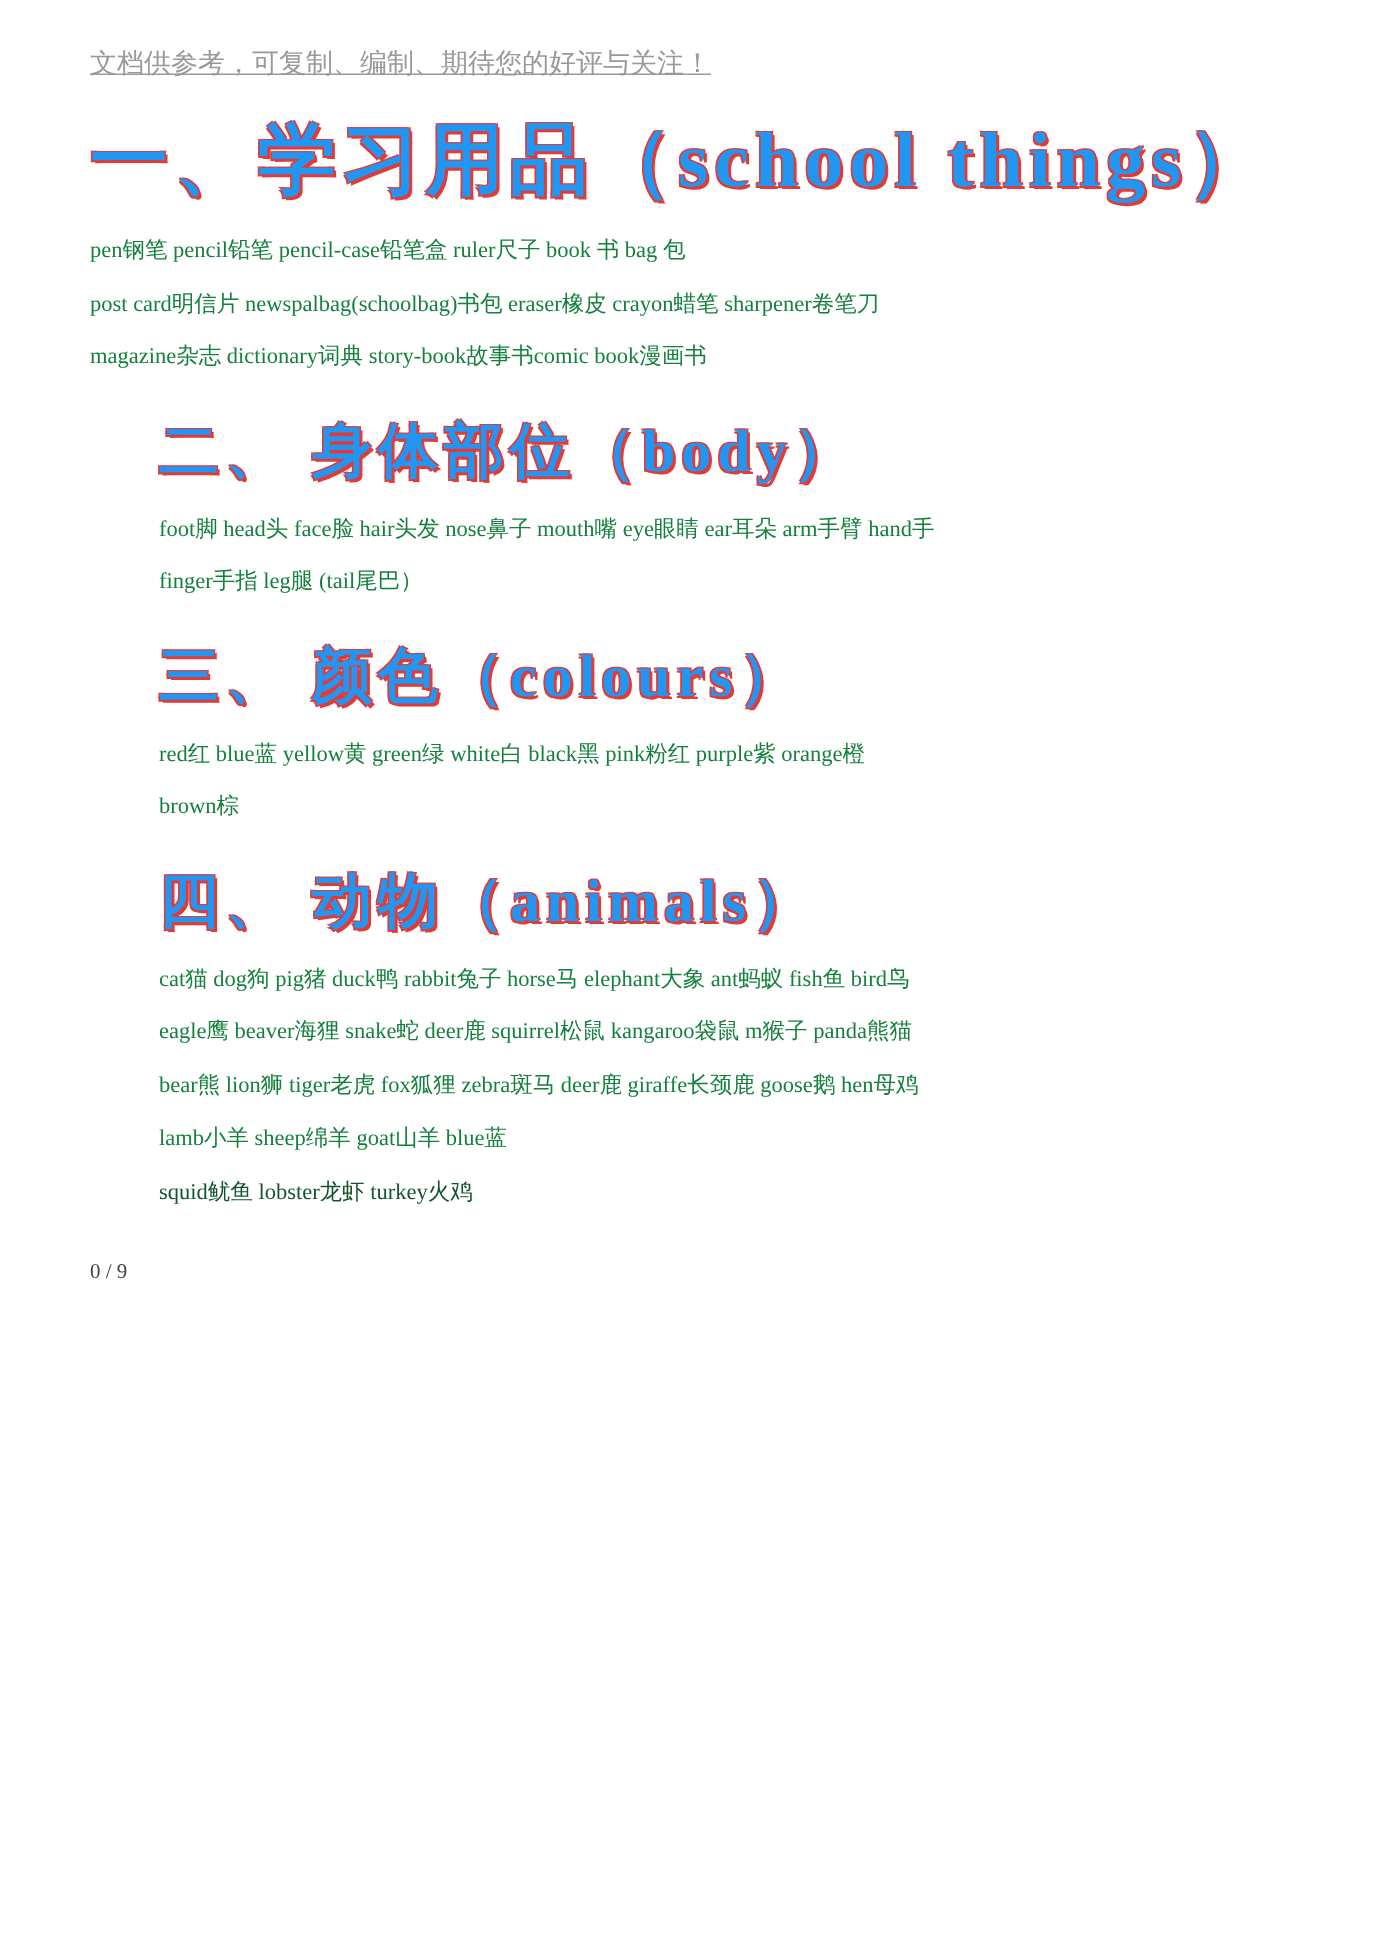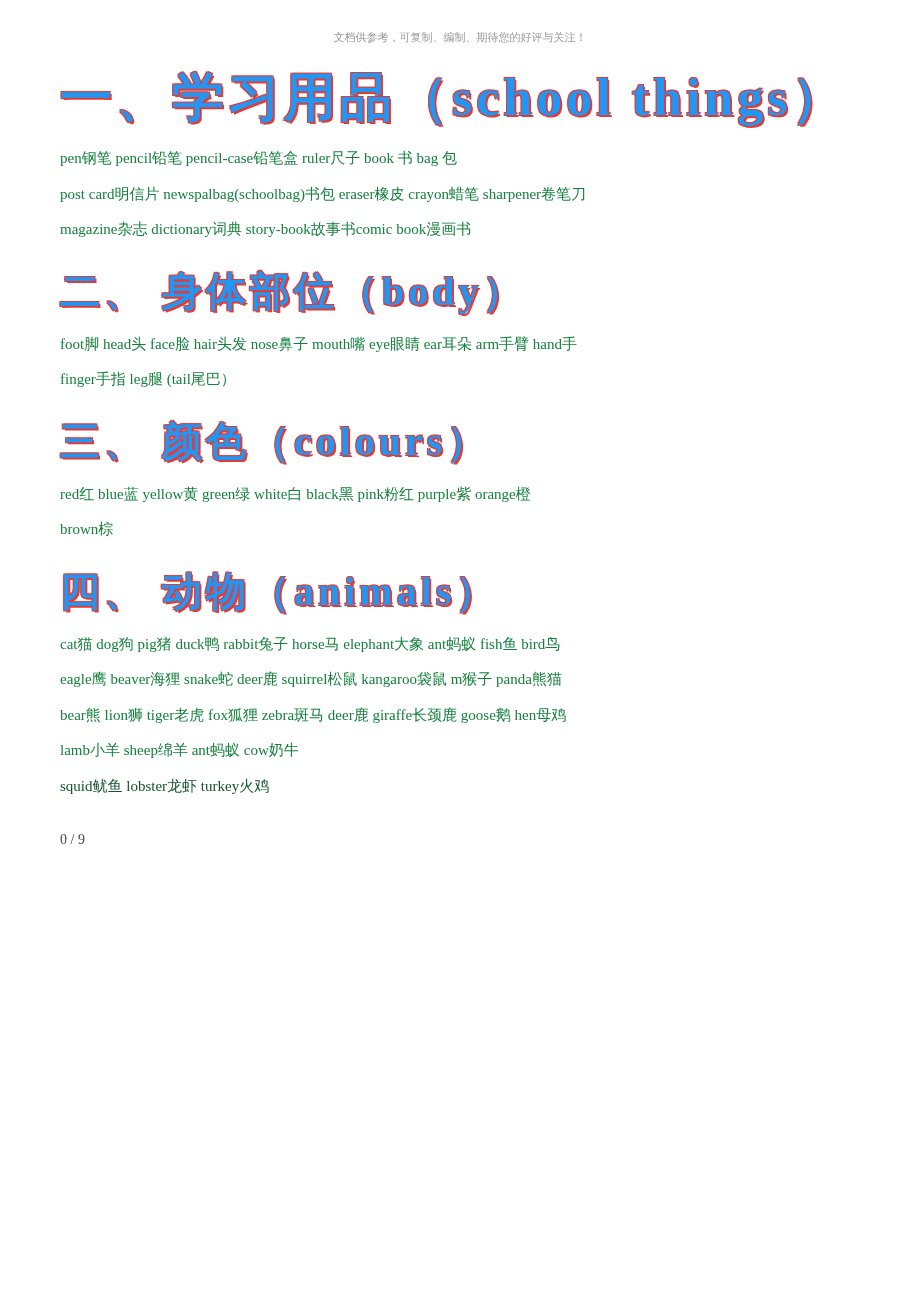--- a/index.html
+++ b/index.html
@@ -6,24 +6,24 @@
     body {
       background: #fff;
       font-family: "SimSun", "宋体", serif;
       font-size: 15px;
       color: #222;
       width: 920px;
       min-height: 1302px;
       padding: 30px 60px 40px 60px;
     }
     .doc-header {
-      text-align: center;
       color: #999;
-      font-size: 11px;
+      font-size: 18px;
       margin-bottom: 18px;
+      text-decoration: underline;
     }
     .section-title {
       font-size: 52px;
       font-weight: bold;
       font-family: "STCaiyun", "华文彩云", "KaiTi", "楷体", cursive;
       margin: 18px 0 10px 0;
       letter-spacing: 4px;
       
       color: #2196F3;
       text-shadow:
@@ -42,20 +42,21 @@
       margin-bottom: 4px;
       color: #15803d;
       text-align: justify;
     }
     .red-text {
       color: #14532d;
     }
     .section-gap {
       margin-top: 10px;
       margin-bottom: 6px;
+      margin-left: 46px;
     }
     .page-number {
       margin-top: 30px;
       font-size: 14px;
       color: #444;
     }
     .section-wrapper {
       margin-bottom: 6px;
     }
   </style>
@@ -104,18 +105,18 @@
   <div class="content-block">
     <span>cat猫  dog狗  pig猪  duck鸭  rabbit兔子  horse马  elephant大象 ant蚂蚁  fish鱼  bird鸟</span>
   </div>
   <div class="content-block">
     <span>  eagle鹰  beaver海狸  snake蛇  deer鹿  squirrel松鼠  kangaroo袋鼠  m猴子  panda熊猫</span>
   </div>
   <div class="content-block">
     <span>  bear熊  lion狮  tiger老虎  fox狐狸  zebra斑马  deer鹿  giraffe长颈鹿  goose鹅  hen母鸡</span>
   </div>
   <div class="content-block">
-    <span>  lamb小羊  sheep绵羊  ant蚂蚁  cow奶牛</span>
+    <span>  lamb小羊  sheep绵羊  goat山羊  blue蓝</span>
   </div>
   <div class="content-block red-text">squid鱿鱼   lobster龙虾 turkey火鸡</div>
 </div>
 
 <div class="page-number">0 / 9</div>
 
 </body></html>

